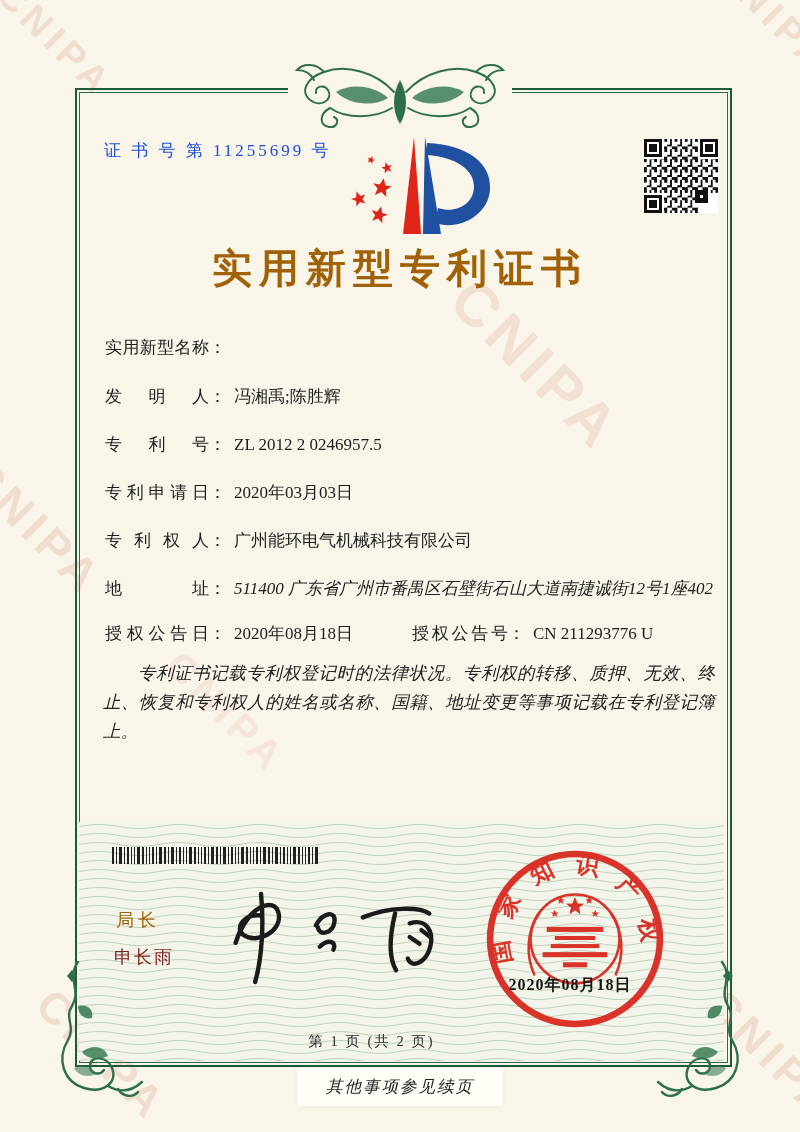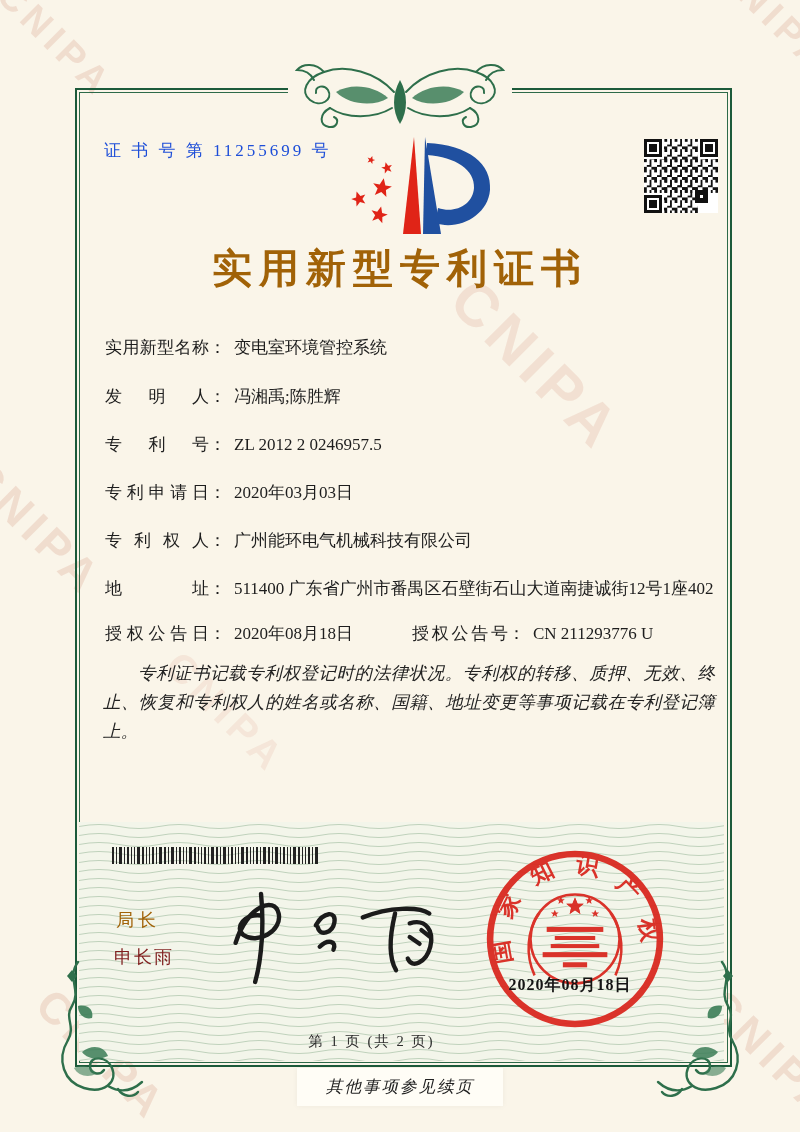--- a/index.html
+++ b/index.html
@@ -34,21 +34,21 @@
   }
   
   .row{
     position:absolute;left:105px;display:flex;align-items:flex-start;
     font-size:17px;color:#1d1d1d;line-height:24px;
   }
   .lbl{width:104px;display:inline-flex;justify-content:space-between;}
   .lbl2{width:96px;display:inline-flex;justify-content:space-between;}
   .colon{margin-right:8px;}
   .val{white-space:nowrap;}
-  .val-wrap{white-space:normal;width:505px;}
+  .val-wrap{white-space:normal;width:505px;font-style:italic;}
   .paras{
     position:absolute;left:103px;top:659px;width:612px;
     font-size:17.5px;line-height:28.8px;text-align:justify;
     font-style:italic;color:#232323;
   }
   .paras p{margin:0;text-indent:2em;}
   
   .waves{position:absolute;left:79px;top:822px;width:645px;height:239px;}
   .sig-title{
     position:absolute;left:116px;top:908px;
@@ -203,21 +203,20 @@
 <div class="row" style="top:336px;">
   <span class="lbl">
       <span>实</span>
       <span>用</span>
       <span>新</span>
       <span>型</span>
       <span>名</span>
       <span>称</span>
     </span>
     <span class="colon">：</span>
-    <span class="val">变电室环境管控系统</span>
 </div>
 <div class="row" style="top:385px;">
   <span class="lbl">
       <span>发</span>
       <span>明</span>
       <span>人</span>
     </span>
     <span class="colon">：</span>
     <span class="val">冯湘禹;陈胜辉</span>
 </div>

